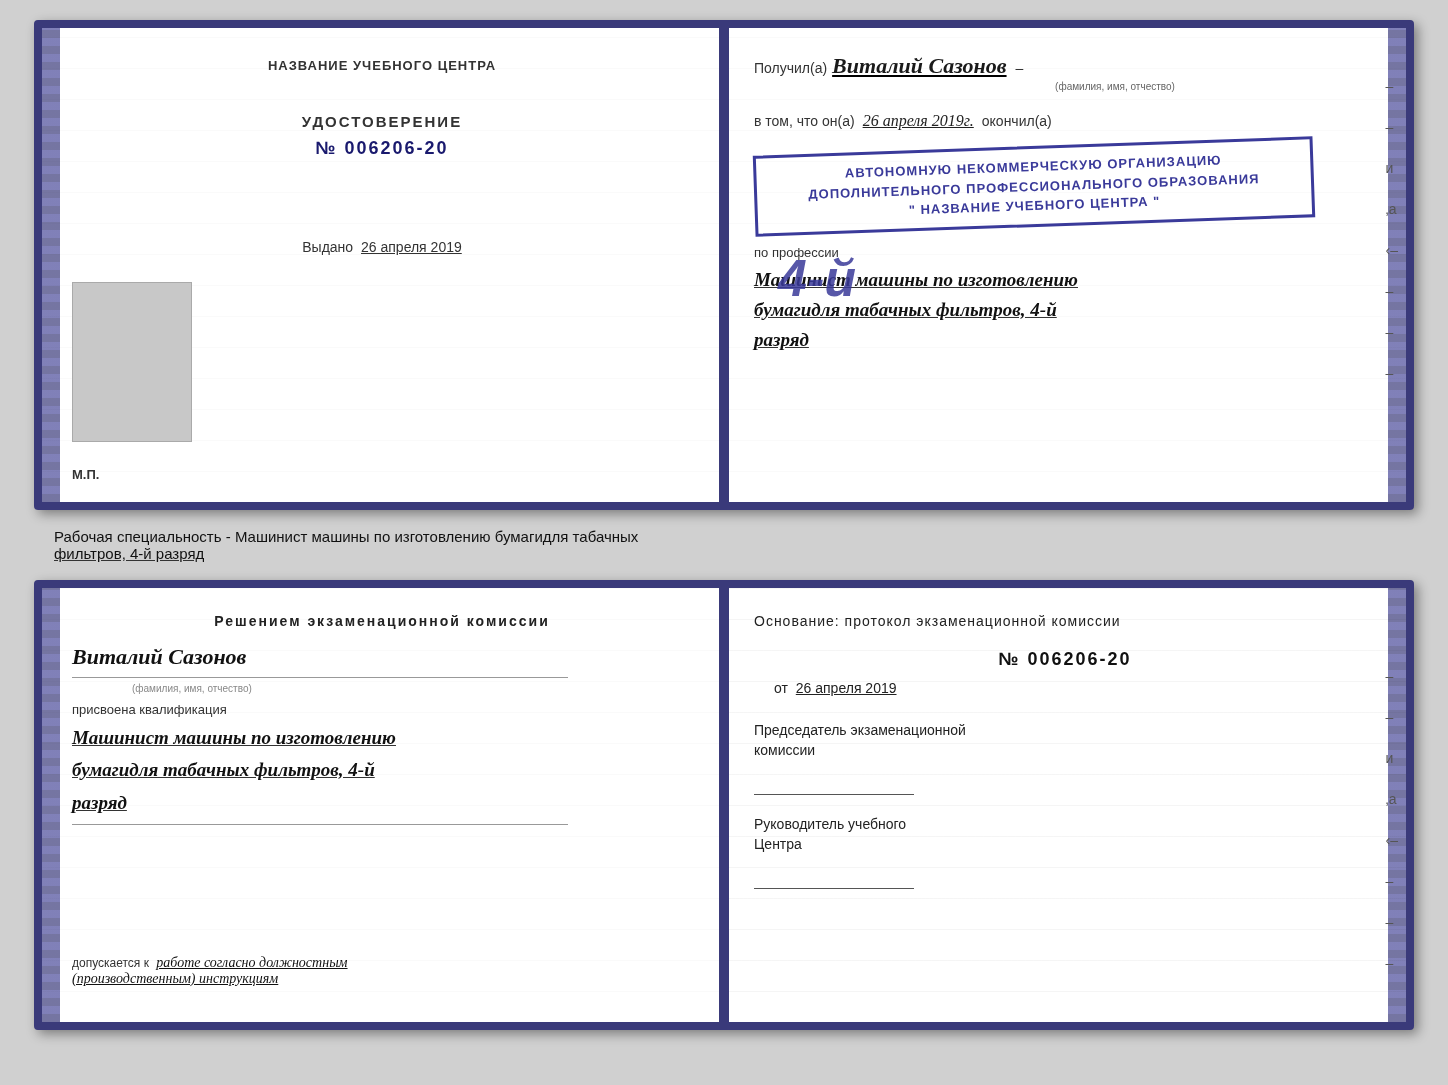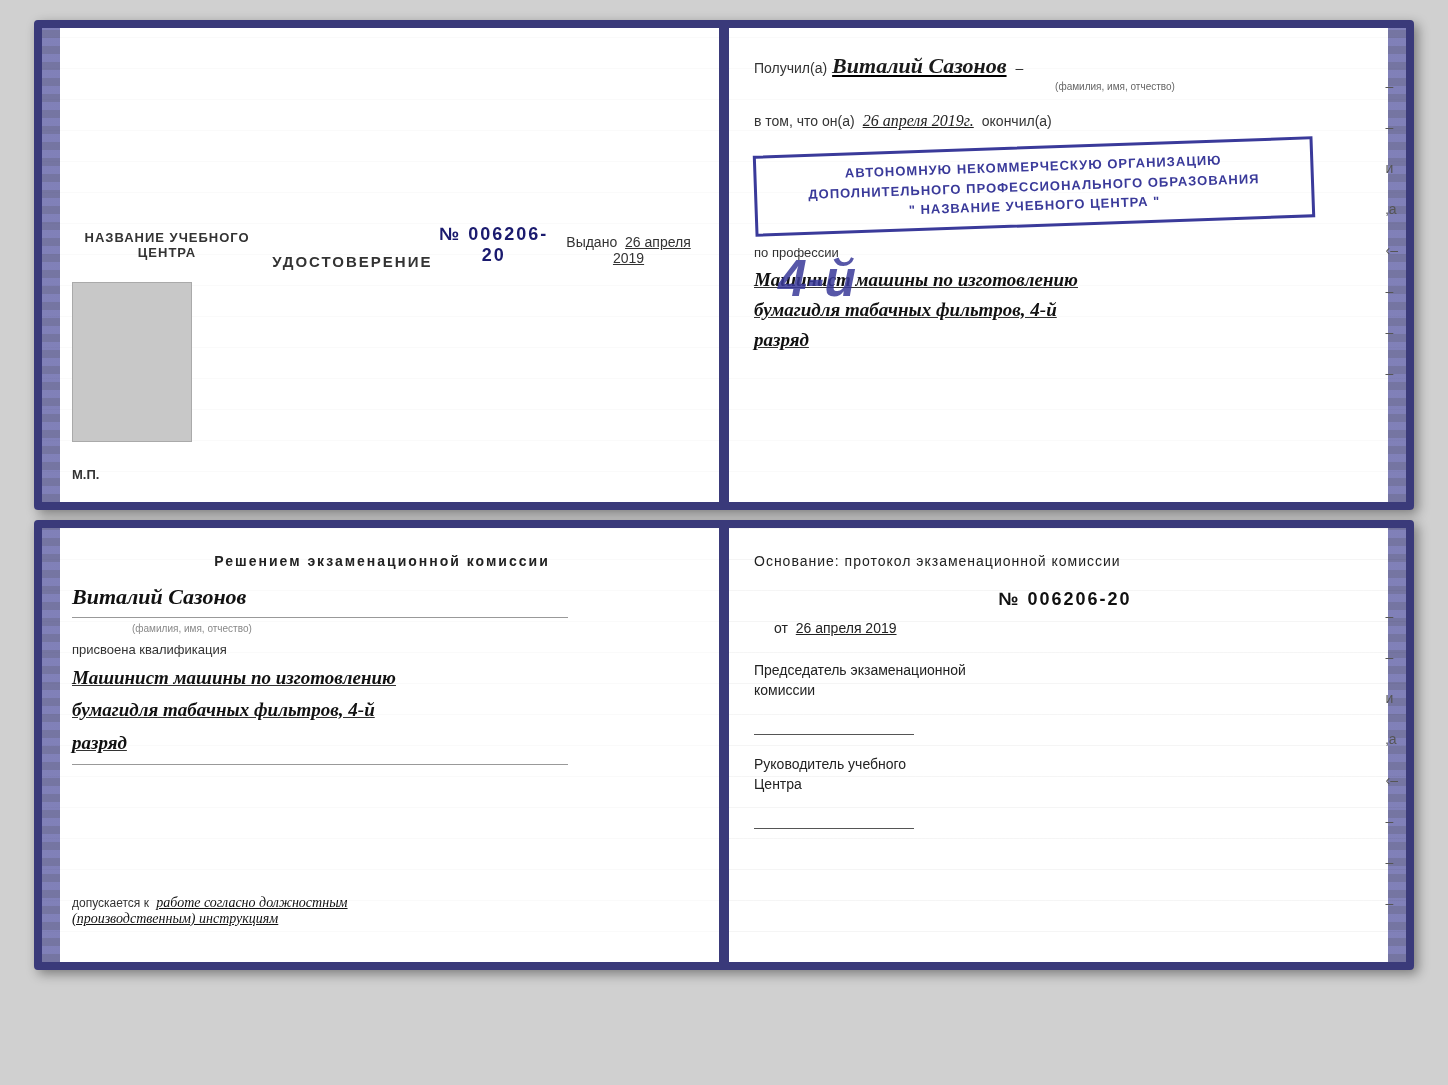--- a/index.html
+++ b/index.html
@@ -45,21 +45,21 @@
       transform: translateX(-50%);
       z-index: 10;
     }
 
     
     .top-left-page {
       width: 50%;
       height: 100%;
       border-right: 2px solid #bbb;
       display: flex;
-      flex-direction: row;
+      flex-direction: column;
       align-items: center;
       padding: 30px 20px;
       position: relative;
     }
 
     .center-label {
       text-align: center;
       font-size: 13px;
       font-weight: bold;
       letter-spacing: 1px;
@@ -489,20 +489,24 @@
         <span class="side-dash">и</span>
         <span class="side-dash">‚а</span>
         <span class="side-dash">‹–</span>
         <span class="side-dash">–</span>
         <span class="side-dash">–</span>
         <span class="side-dash">–</span>
       </div>
     </div>
   </div>
 
+  <div class="middle-text-section">
+    <div class="middle-text-line1">Рабочая специальность - Машинист машины по изготовлению бумагидля табачных</div>
+    <div class="middle-text-line2">фильтров, 4-й разряд</div>
+  </div>
 
   <div class="bottom-document">
     <div class="left-edge-strip"></div>
     <div class="right-edge-strip"></div>
     <div class="doc-spine"></div>
 
     <div class="bottom-left-page">
       <div class="doc-texture"></div>
 
       <div class="reshen-title">Решением  экзаменационной  комиссии</div>

